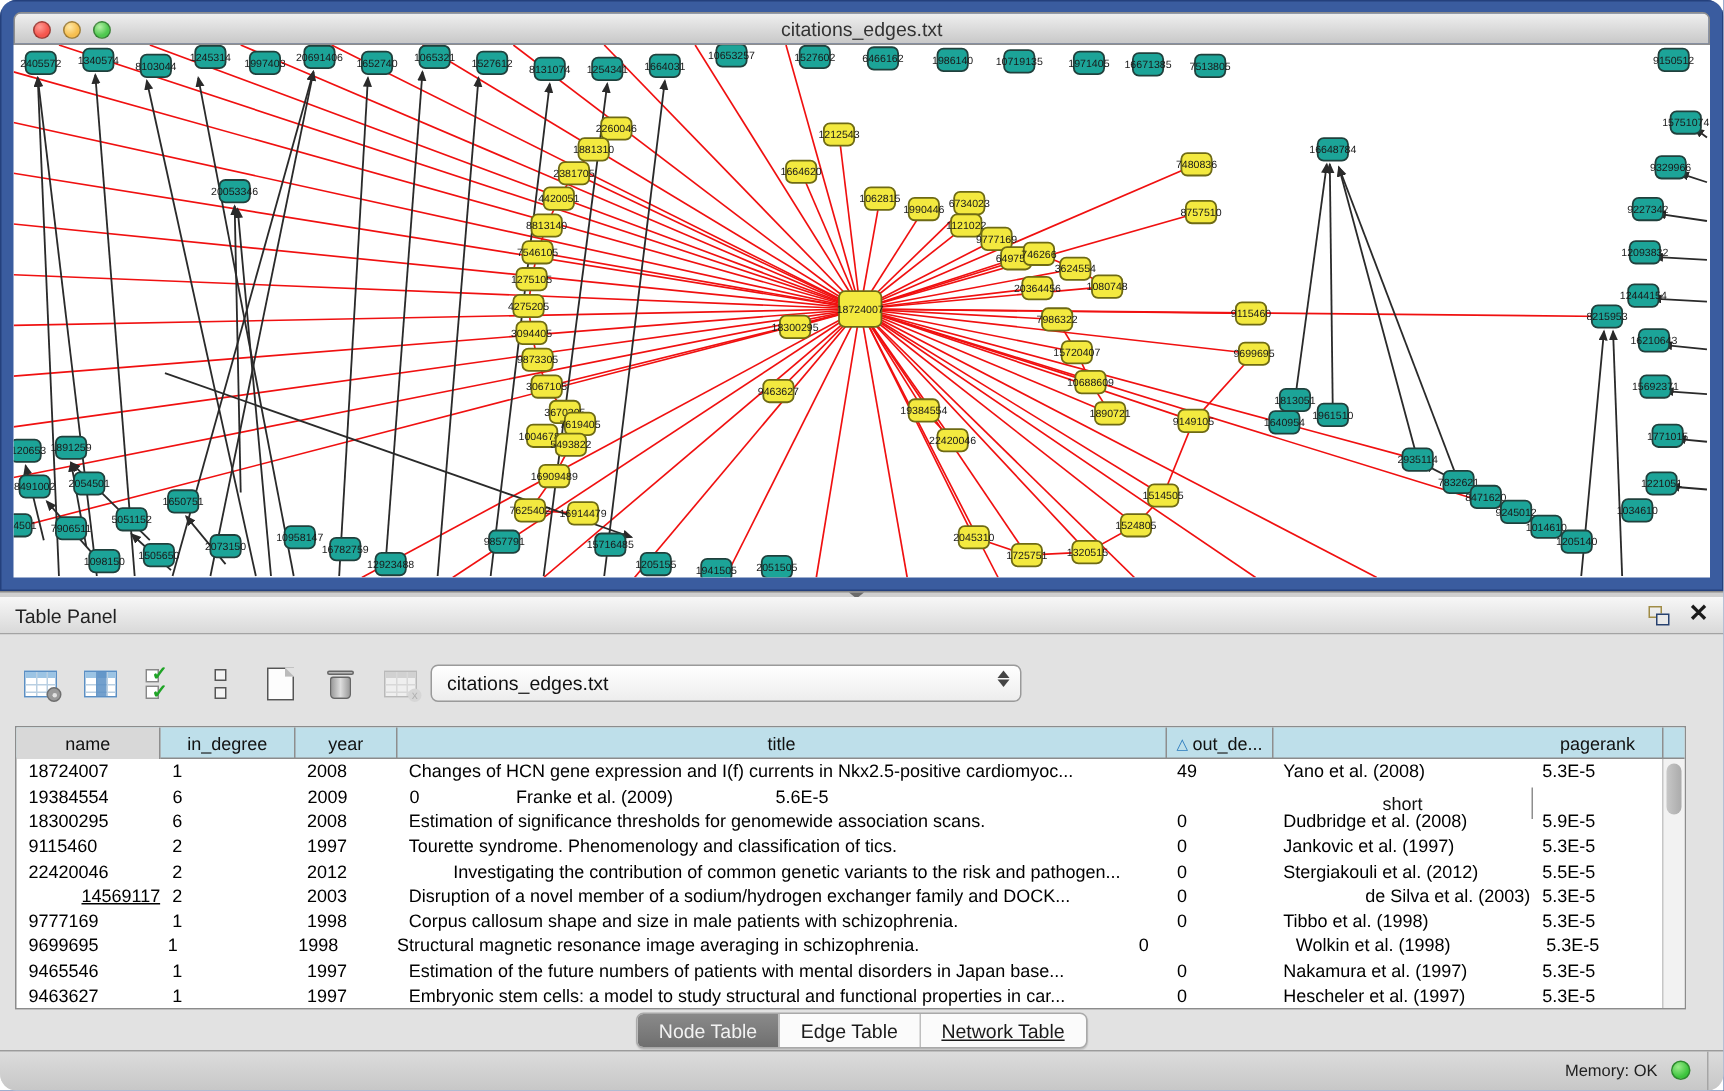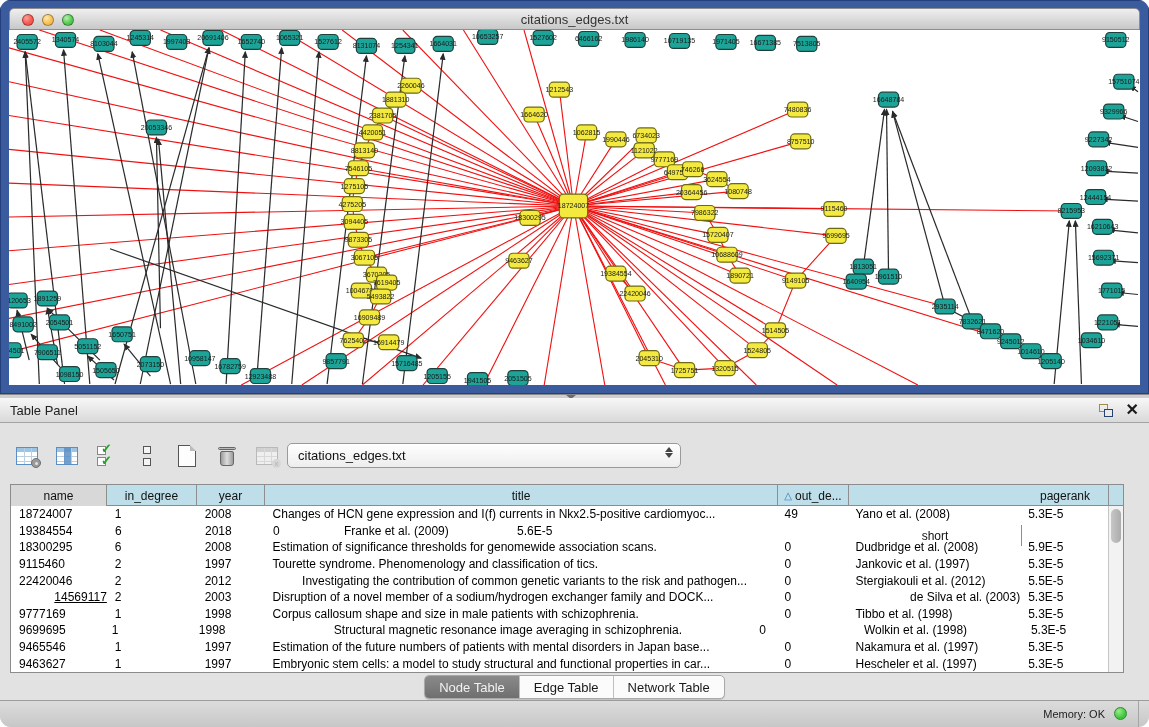--- a/index.html
+++ b/index.html
@@ -90,21 +90,21 @@
   .tr { display:flex; height:16.6px; align-items:center; }
   .td { font-size:12px; color:#000; white-space:nowrap; overflow:hidden; padding-left:8px; }
   .vscroll { position:absolute; right:0; top:21px; width:15px; bottom:0; background:#F2F2F2; border-left:1px solid #C6C6C6; }
   .vthumb { position:absolute; left:2px; top:3px; width:10px; height:34px; background:linear-gradient(90deg,#C7C7C7,#ABABAB); border-radius:6px; }
 
   .tabs { position:absolute; left:0; right:0; top:252px; display:flex; justify-content:center; }
   .seg { display:flex; border:1px solid #A9A9A9; border-radius:5px; overflow:hidden; background:#FBFBFB;
     box-shadow:0 1px 1px rgba(0,0,0,.15); }
   .seg button { height:22px; padding:0 14px; font-size:13px; border:none; background:transparent; color:#1A1A1A;
     border-right:1px solid #BFBFBF; font-family:"Liberation Sans",sans-serif; }
-  .seg button:last-child { border-right:none; }
+  .seg button:last-child { border-right:none;text-decoration:underline; }
   .seg button.active { background:linear-gradient(#8A8A8A,#6F6F6F); color:#F2F2F2; }
 
   .statusbar { position:absolute; left:0; bottom:0; width:1149px; height:27px;
     background:linear-gradient(#DCDCDC,#C7C7C7); border-top:1px solid #9B9B9B; }
   .mem { position:absolute; right:44px; top:7px; font-size:11px; color:#222; }
   .memdot { position:absolute; right:22px; top:6px; width:13px; height:13px; border-radius:50%;
     background:radial-gradient(circle at 35% 30%, #9BEC8B, #3CC43C 65%); border:1px solid #2E8B2E; }
   .status-div { position:absolute; right:10px; top:0; bottom:0; width:1px; background:#A5A5A5; }
 </style>
 </head>
@@ -821,21 +821,21 @@
             <div class="td" style="width: 90px; text-align: left;">1</div>
             <div class="td" style="width: 68px; text-align: left;">2008</div>
             <div class="td" style="width: 513px; text-align: left;">Changes of HCN gene expression and I(f) currents in Nkx2.5-positive cardiomyoc...</div>
             <div class="td" style="width: 71px; text-align: left;">49</div>
             <div class="td" style="width: 173px; text-align: left;">Yano et al. (2008)</div>
             <div class="td" style="width: 87px; text-align: left;">5.3E-5</div>
           </div>
           <div class="tr">
             <div class="td" style="width: 96px; text-align: left;">19384554</div>
             <div class="td" style="width: 90px; text-align: left;">6</div>
-            <div class="td" style="width: 68px; text-align: left;">2018</div>
+            <div class="td" style="width: 68px; text-align: left;">2009</div>
             <div class="td" style="width: 71px; text-align: left;">0</div>
             <div class="td" style="width: 173px; text-align: left;">Franke et al. (2009)</div>
             <div class="td" style="width: 87px; text-align: left;">5.6E-5</div>
           </div>
           <div class="tr">
             <div class="td" style="width: 96px; text-align: left;">18300295</div>
             <div class="td" style="width: 90px; text-align: left;">6</div>
             <div class="td" style="width: 68px; text-align: left;">2008</div>
             <div class="td" style="width: 513px; text-align: left;">Estimation of significance thresholds for genomewide association scans.</div>
             <div class="td" style="width: 71px; text-align: left;">0</div>
@@ -875,21 +875,21 @@
             <div class="td" style="width: 68px; text-align: left;">1998</div>
             <div class="td" style="width: 513px; text-align: left;">Corpus callosum shape and size in male patients with schizophrenia.</div>
             <div class="td" style="width: 71px; text-align: left;">0</div>
             <div class="td" style="width: 173px; text-align: left;">Tibbo et al. (1998)</div>
             <div class="td" style="width: 87px; text-align: left;">5.3E-5</div>
           </div>
           <div class="tr">
             <div class="td" style="width: 96px; text-align: left;">9699695</div>
             <div class="td" style="width: 90px; text-align: left;">1</div>
             <div class="td" style="width: 68px; text-align: left;">1998</div>
-            <div class="td" style="width: 513px; text-align: center;">Structural magnetic resonance image averaging in schizophrenia.</div>
+            <div class="td" style="width: 513px; text-align: left;">Structural magnetic resonance image averaging in schizophrenia.</div>
             <div class="td" style="width: 71px; text-align: left;">0</div>
             <div class="td" style="width: 173px; text-align: left; margin-left: 36px;">Wolkin et al. (1998)</div>
             <div class="td" style="width: 87px; text-align: left;">5.3E-5</div>
           </div>
           <div class="tr">
             <div class="td" style="width: 96px; text-align: left;">9465546</div>
             <div class="td" style="width: 90px; text-align: left;">1</div>
             <div class="td" style="width: 68px; text-align: left;">1997</div>
             <div class="td" style="width: 513px; text-align: left;">Estimation of the future numbers of patients with mental disorders in Japan base...</div>
             <div class="td" style="width: 71px; text-align: left;">0</div>

